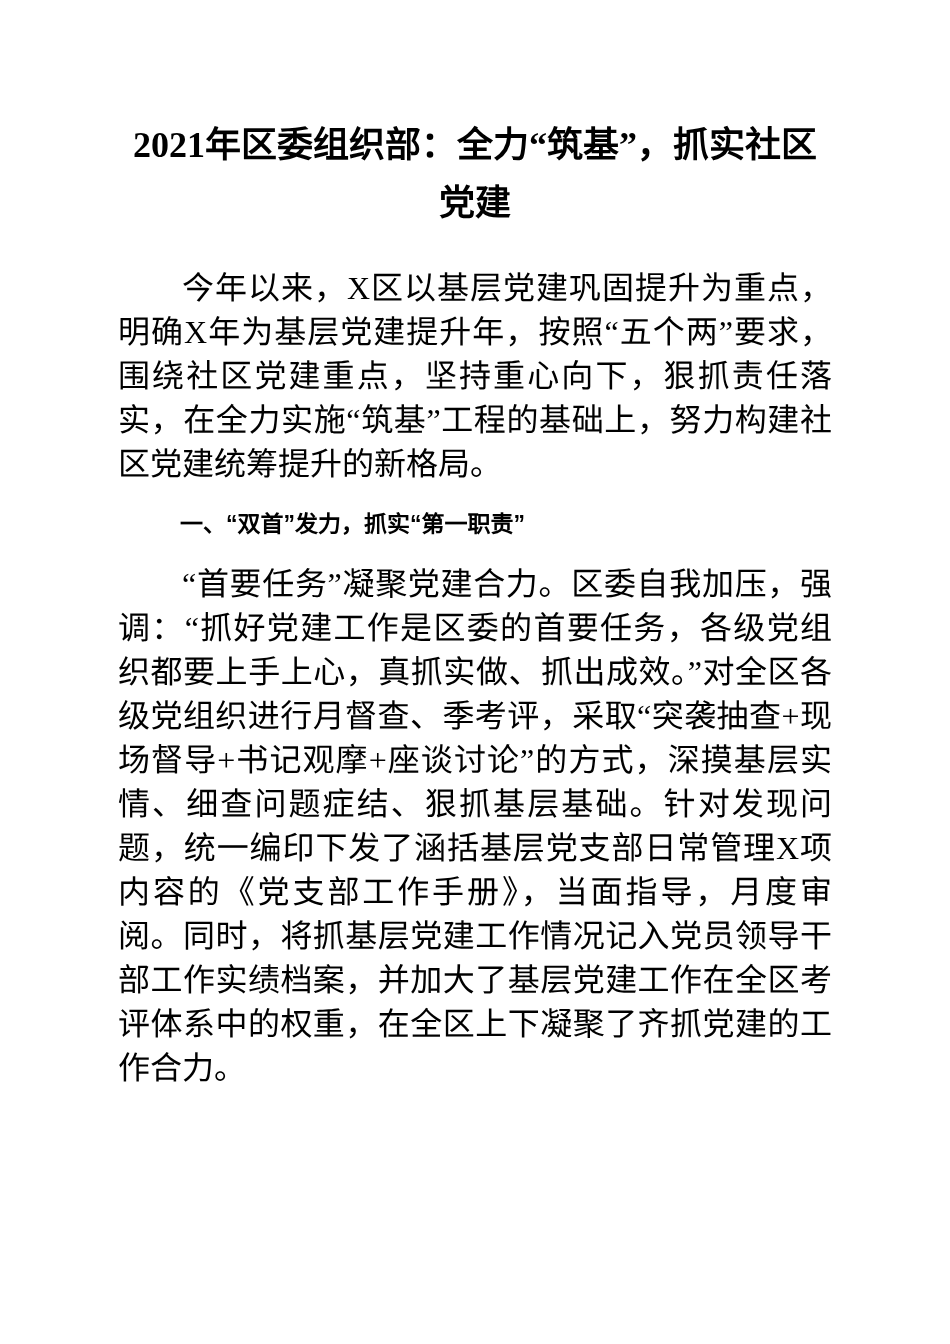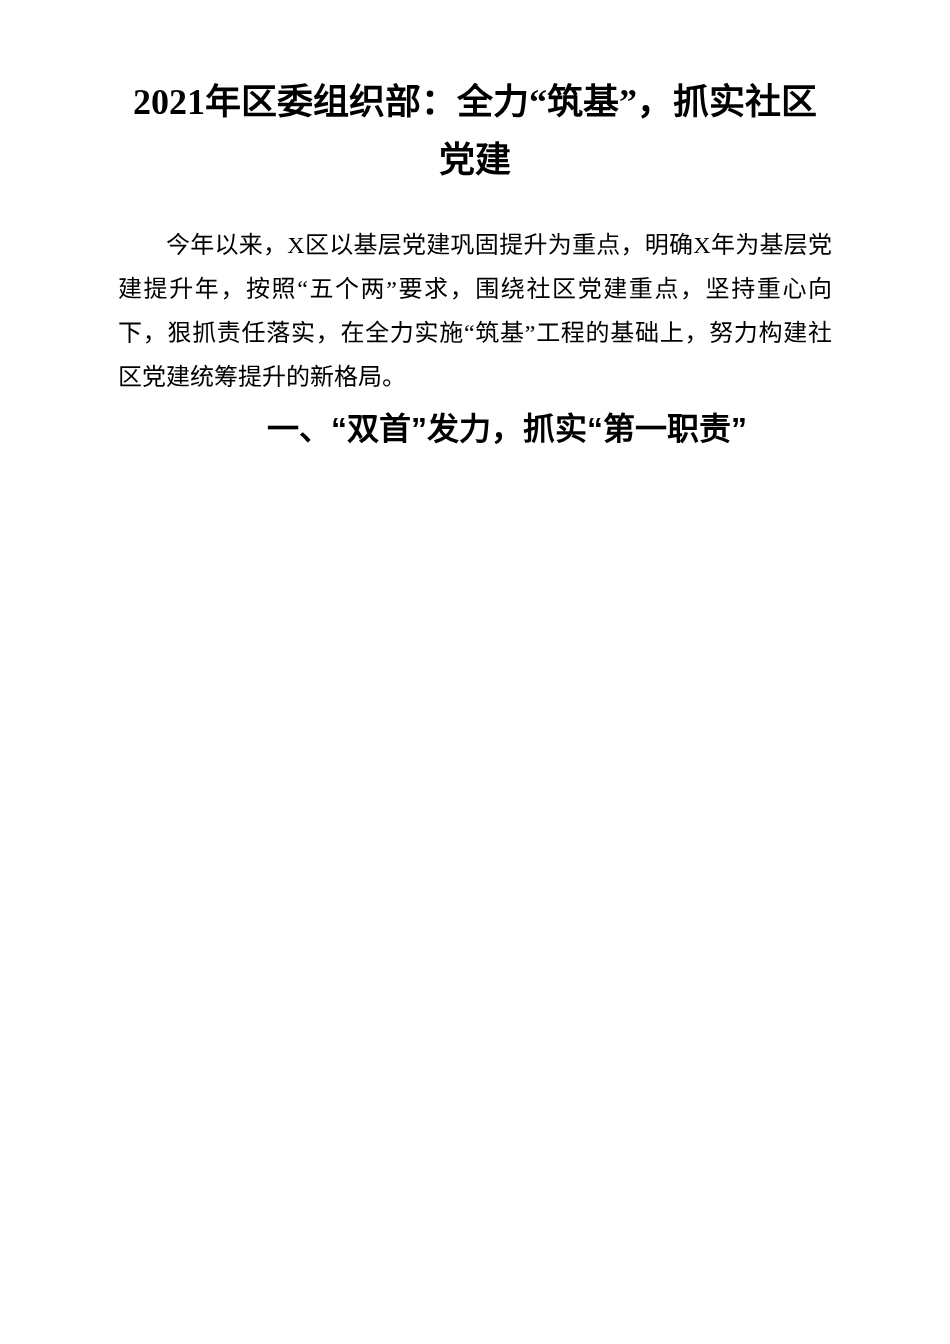--- a/index.html
+++ b/index.html
@@ -6,59 +6,60 @@
     margin: 0;
     padding: 0;
     background: #ffffff;
   }
   .page {
     position: relative;
     width: 950px;
     height: 1344px;
     background: #ffffff;
     box-sizing: border-box;
-    padding: 73px 118px 0 118px;
+    padding: 116px 118px 0 118px;
     overflow: hidden;
     color: #000000;
   }
   .doc-title {
     font-family: "Liberation Serif", "DejaVu Serif", serif;
     font-weight: bold;
     font-size: 36px;
     line-height: 58px;
     text-align: center;
     margin: 0 0 34px 0;
     color: #000000;
   }
   .para {
     font-family: "Liberation Serif", "DejaVu Serif", serif;
     font-weight: normal;
-    font-size: 24px;
+    font-size: 32px;
     line-height: 44px;
     text-align: justify;
     text-justify: inter-ideograph;
     text-indent: 2em;
     margin: 0;
     color: #000000;
   }
   .heading {
     font-family: "Liberation Sans", "DejaVu Sans", sans-serif;
     font-weight: bold;
-    font-size: 32px;
+    font-size: 23px;
     line-height: 44px;
-    text-align: center;
+    text-align: left;
     text-indent: 2em;
-    margin: 8px;
+    margin: 16px;
     color: #000000;
   }
 </style>
 </head>
 <body>
 
 <div class="page">
   <h1 class="doc-title">2021年区委组织部：全力“筑基”，抓实社区党建</h1>
 
   <p class="para">今年以来，X区以基层党建巩固提升为重点，明确X年为基层党建提升年，按照“五个两”要求，围绕社区党建重点，坚持重心向下，狠抓责任落实，在全力实施“筑基”工程的基础上，努力构建社区党建统筹提升的新格局。</p>
 
   <h2 class="heading">一、“双首”发力，抓实“第一职责”</h2>
 
+  <p class="para">“首要任务”凝聚党建合力。区委自我加压，强调：“抓好党建工作是区委的首要任务，各级党组织都要上手上心，真抓实做、抓出成效。”对全区各级党组织进行月督查、季考评，采取“突袭抽查+现场督导+书记观摩+座谈讨论”的方式，深摸基层实情、细查问题症结、狠抓基层基础。针对发现问题，统一编印下发了涵括基层党支部日常管理X项内容的《党支部工作手册》，当面指导，月度审阅。同时，将抓基层党建工作情况记入党员领导干部工作实绩档案，并加大了基层党建工作在全区考评体系中的权重，在全区上下凝聚了齐抓党建的工作合力。</p>
 
 </div>
 
 </body></html>

